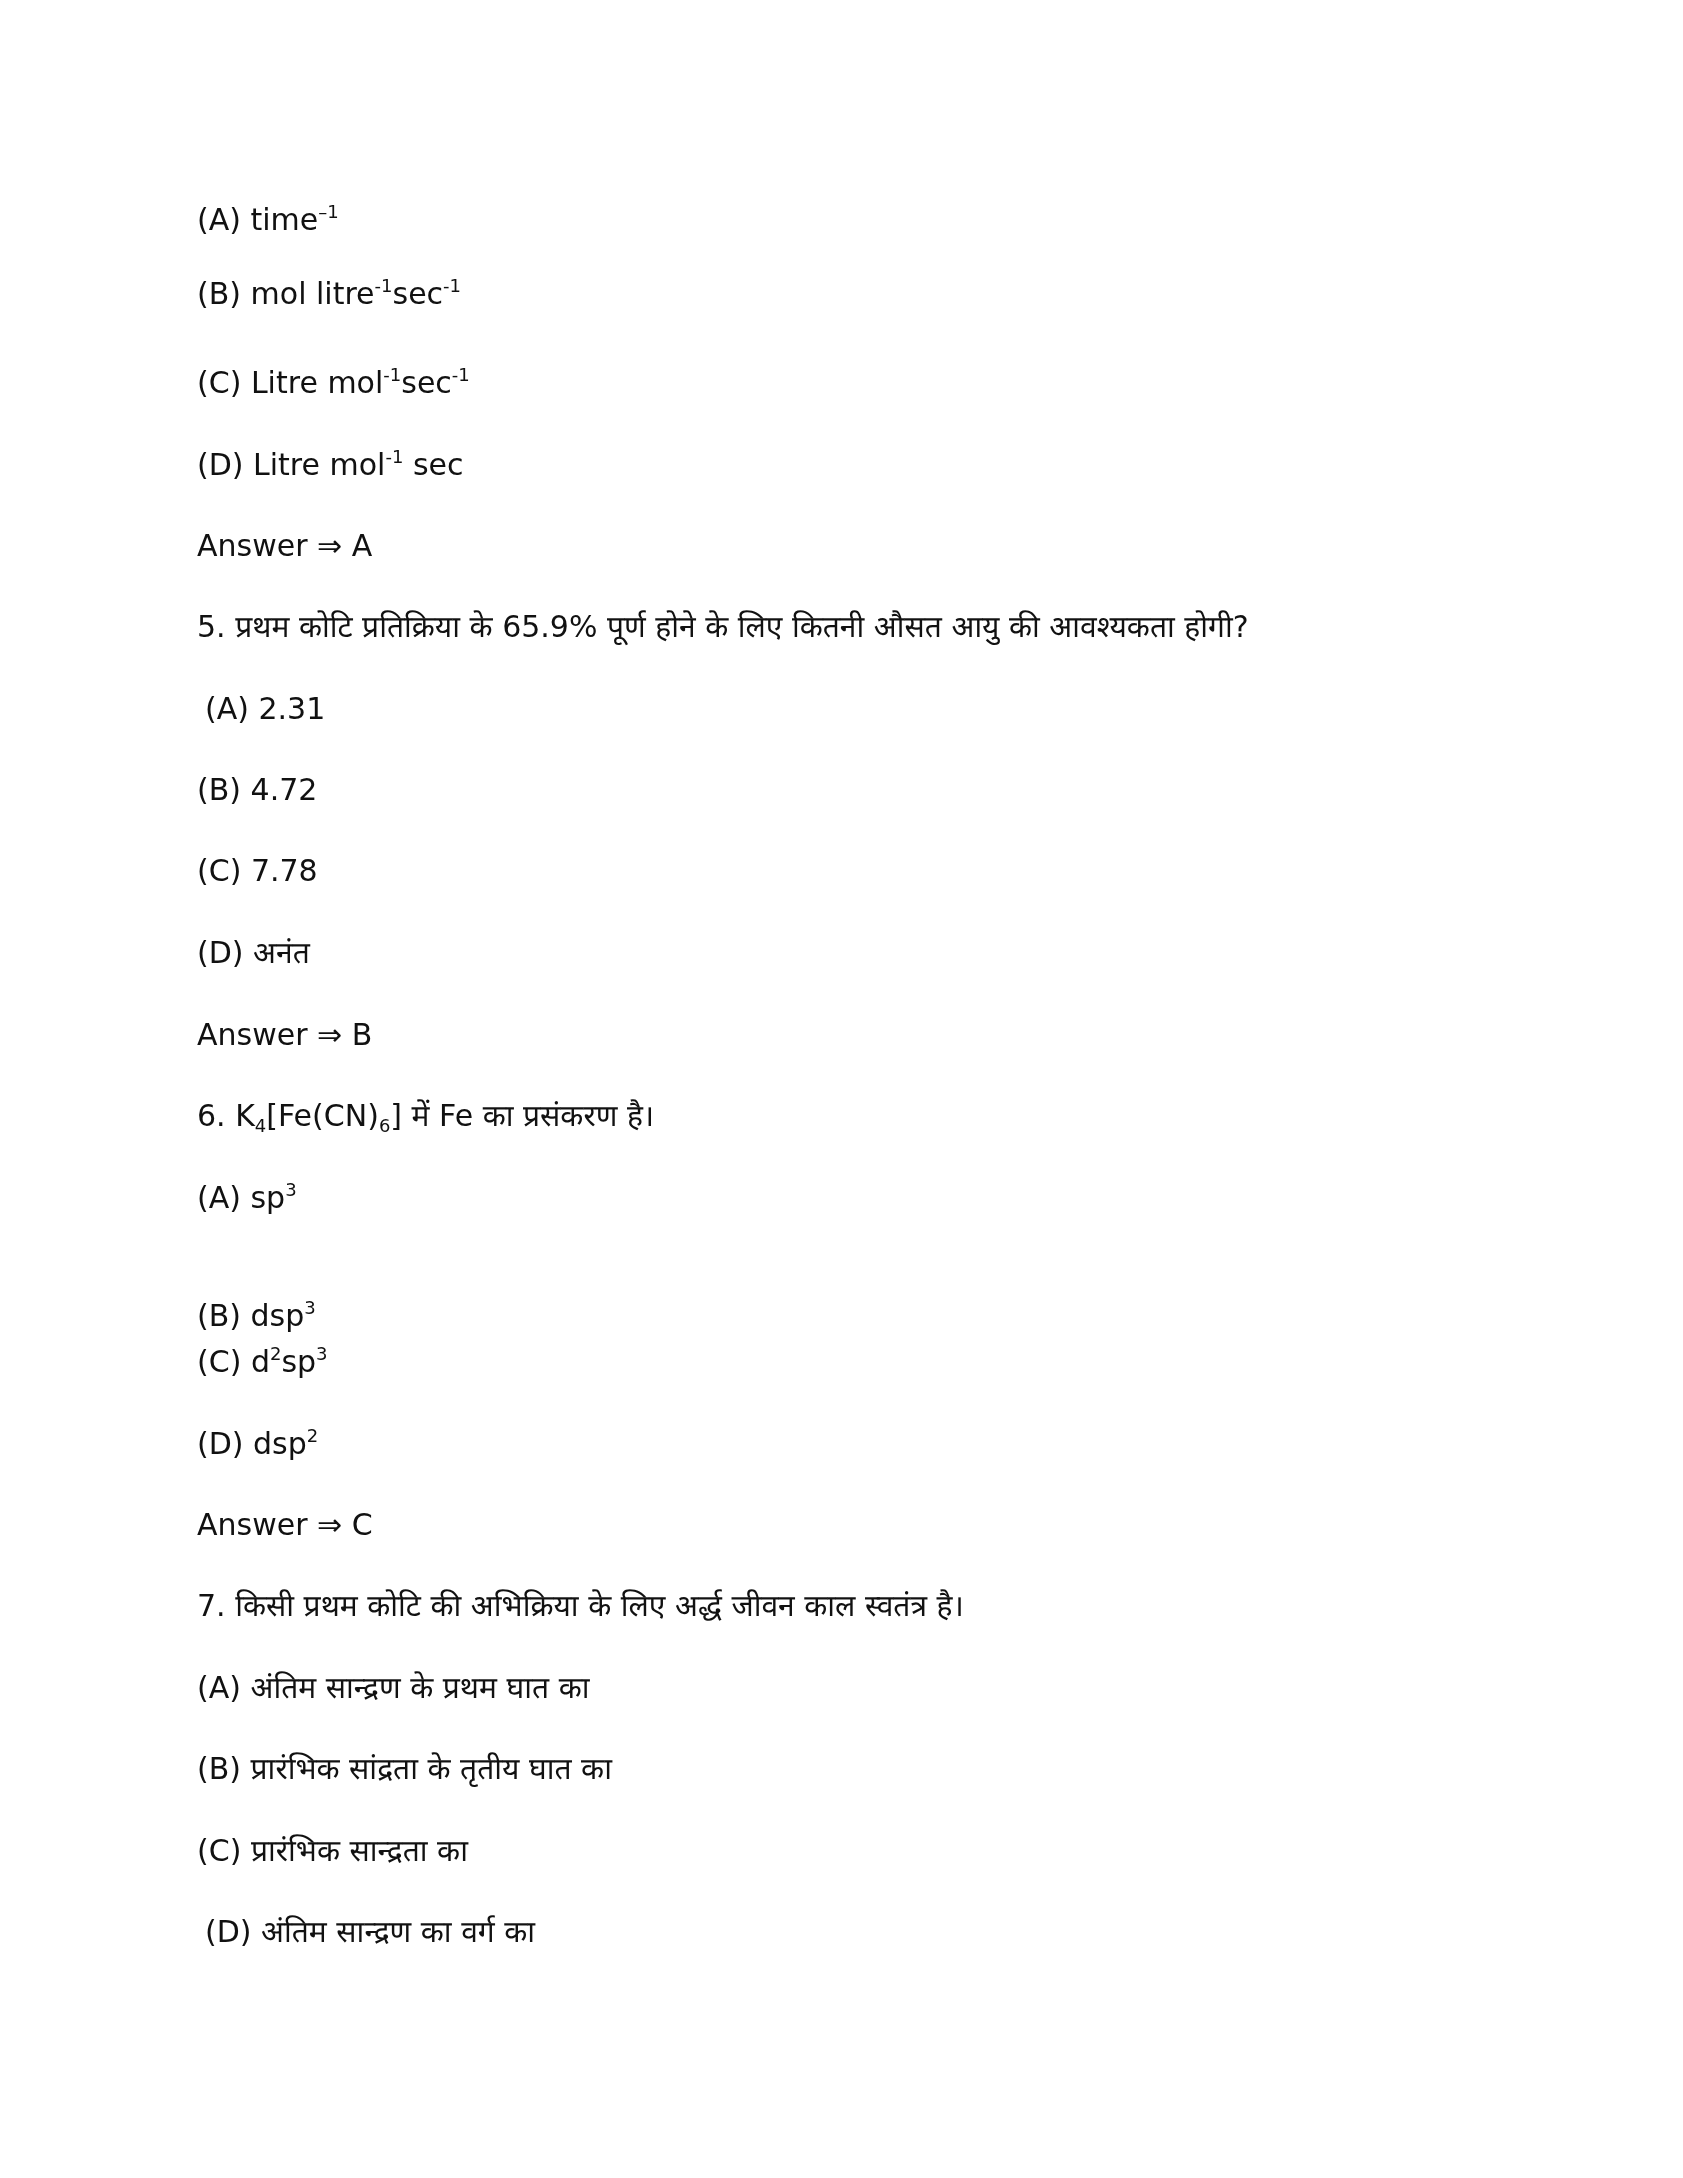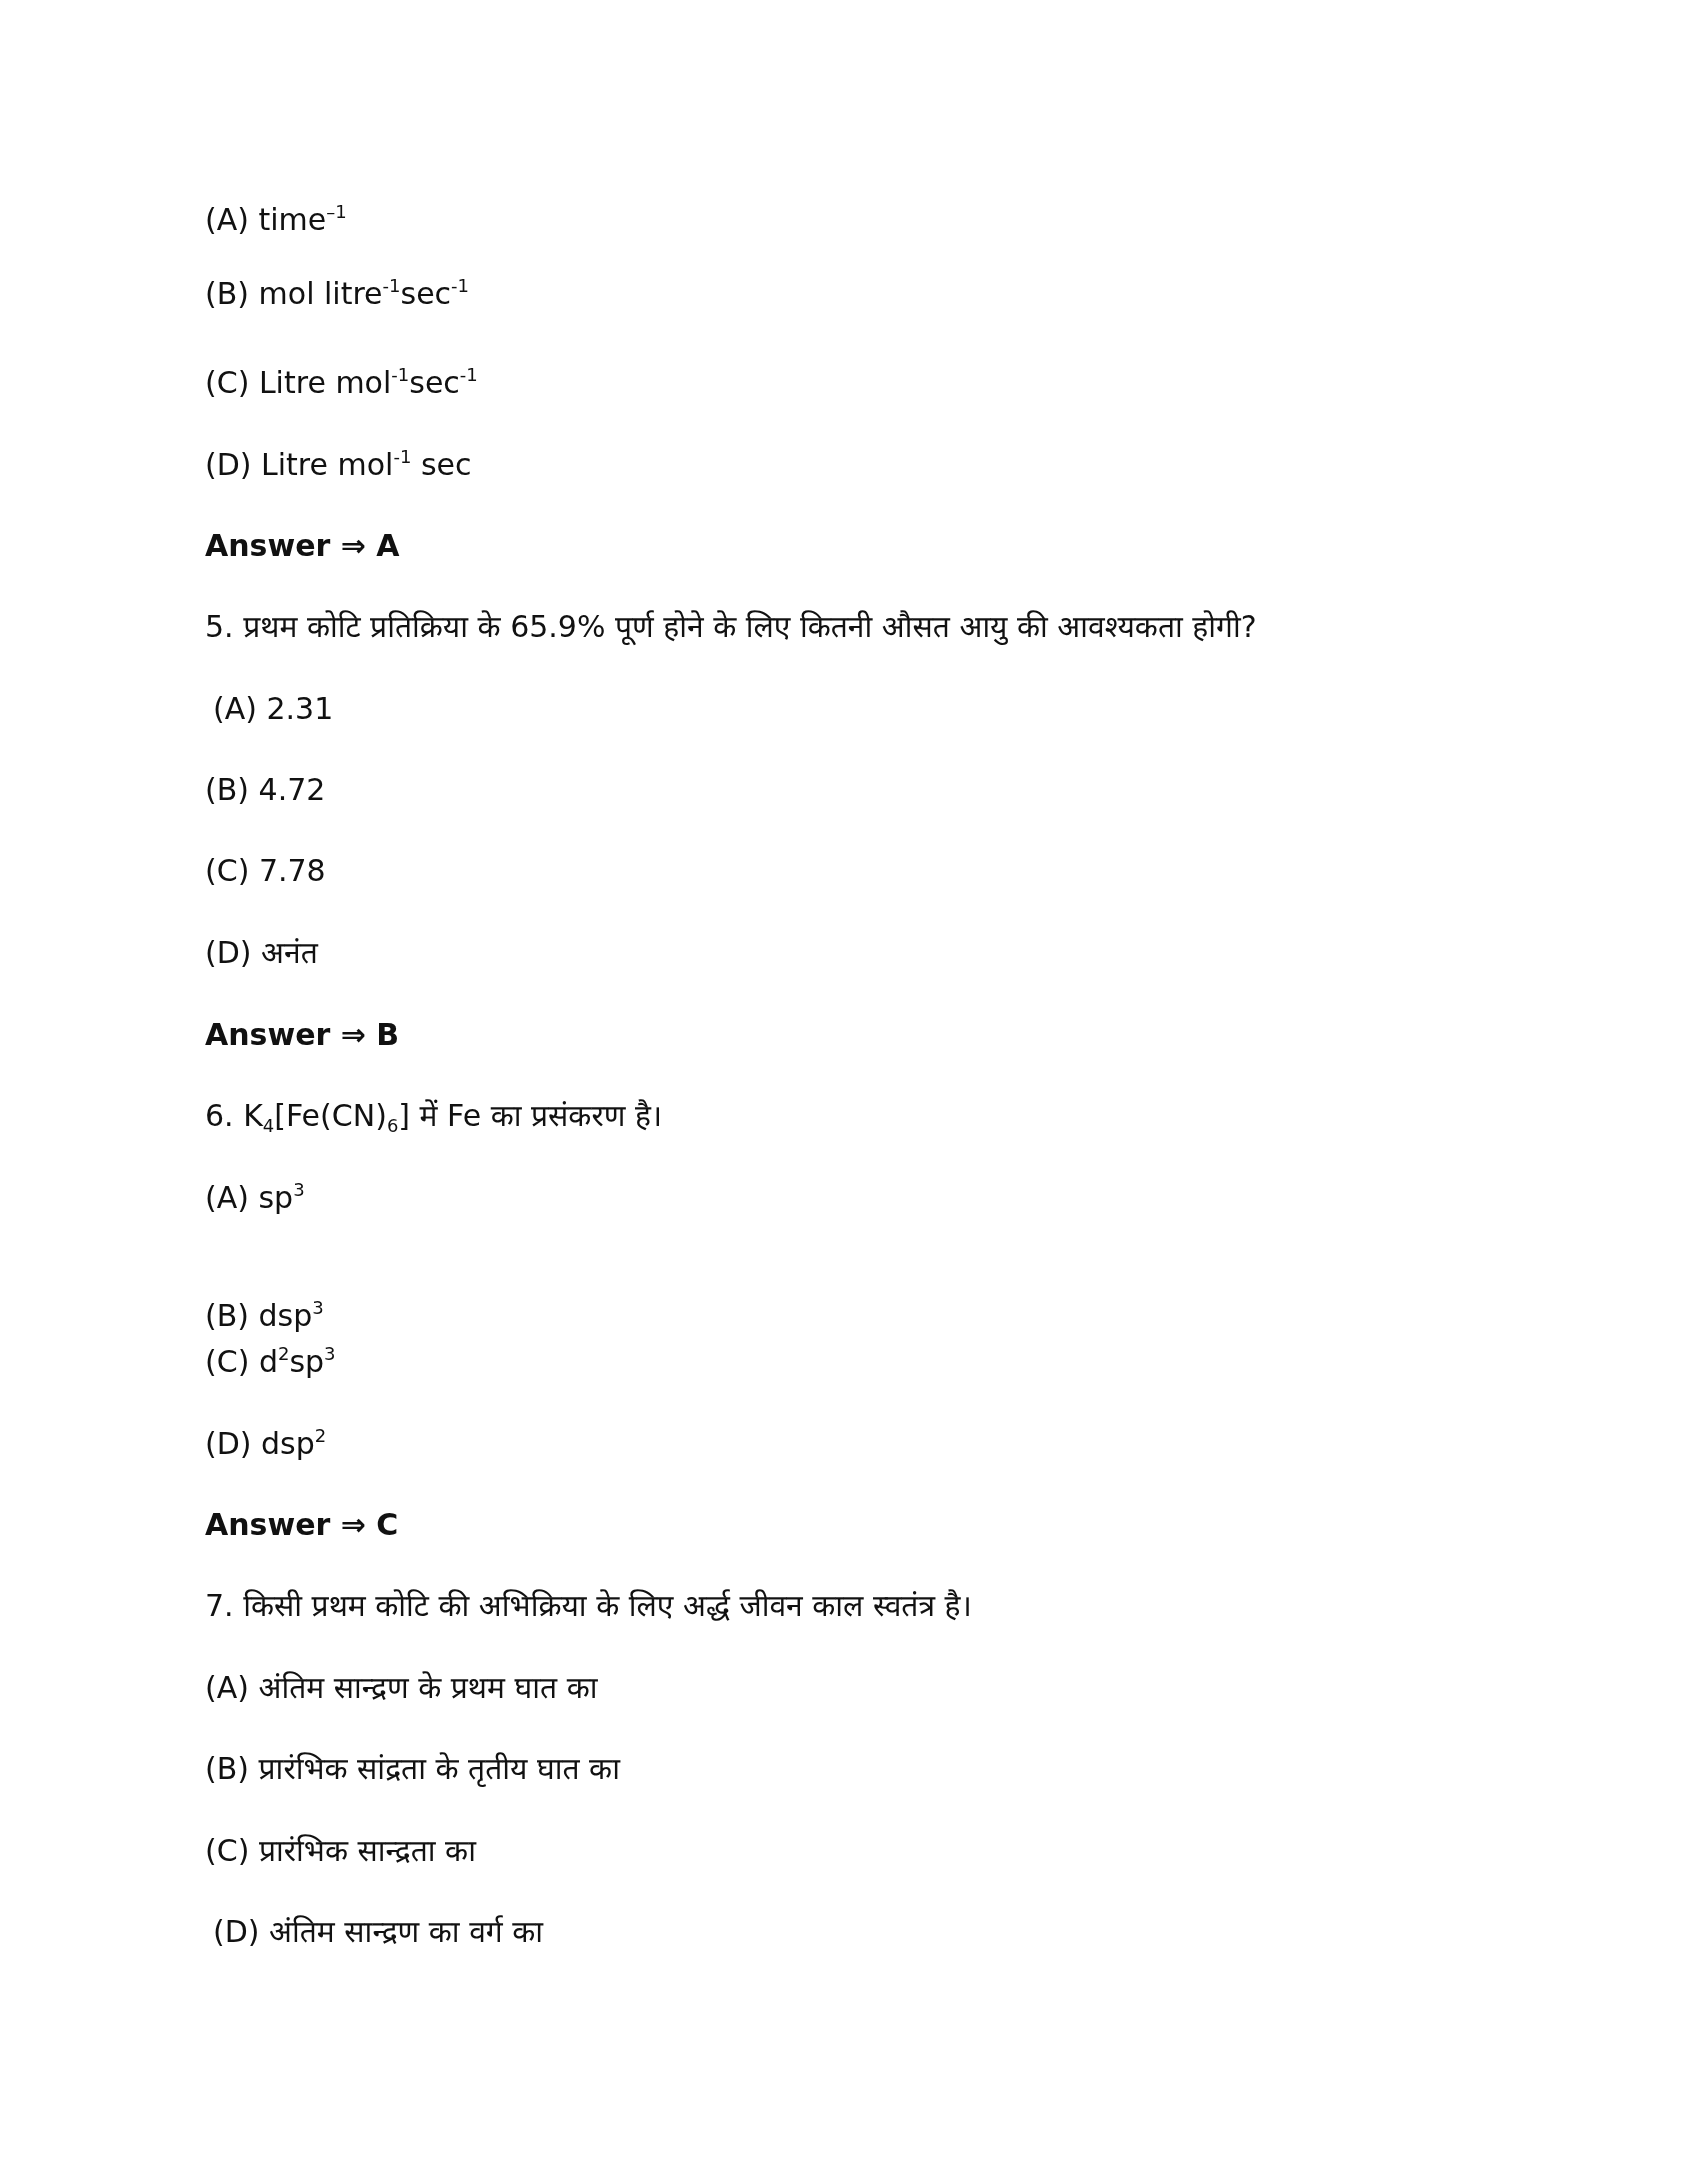--- a/index.html
+++ b/index.html
@@ -1,20 +1,20 @@
 <!DOCTYPE html>
 <html><head>
 <meta charset="utf-8">
 <style>
   html, body { margin: 0; padding: 0; background: #ffffff; }
   body { width: 1683px; height: 2178px; position: relative; overflow: hidden;
          font-family: "DejaVu Sans", "Liberation Sans", sans-serif; color: #111; }
-  .line { position: absolute; left: 197px; font-size: 30px; line-height: 40px; white-space: nowrap; margin-left: 8px; }
+  .line { position: absolute; left: 197px; font-size: 30px; line-height: 40px; white-space: nowrap; }
   .line.indent { left: 205px; }
-  .answer { font-weight: bold; }
+  .answer { font-weight: normal; }
   sup { font-size: 18px; vertical-align: 12px; line-height: 0; }
   sub { font-size: 18px; vertical-align: -6px; line-height: 0; }
 </style>
 </head>
 <body>
 
 <div class="line" style="top:200px">
   <span>(A)</span>
   <span>time</span><sup>–1</sup>
 </div>

